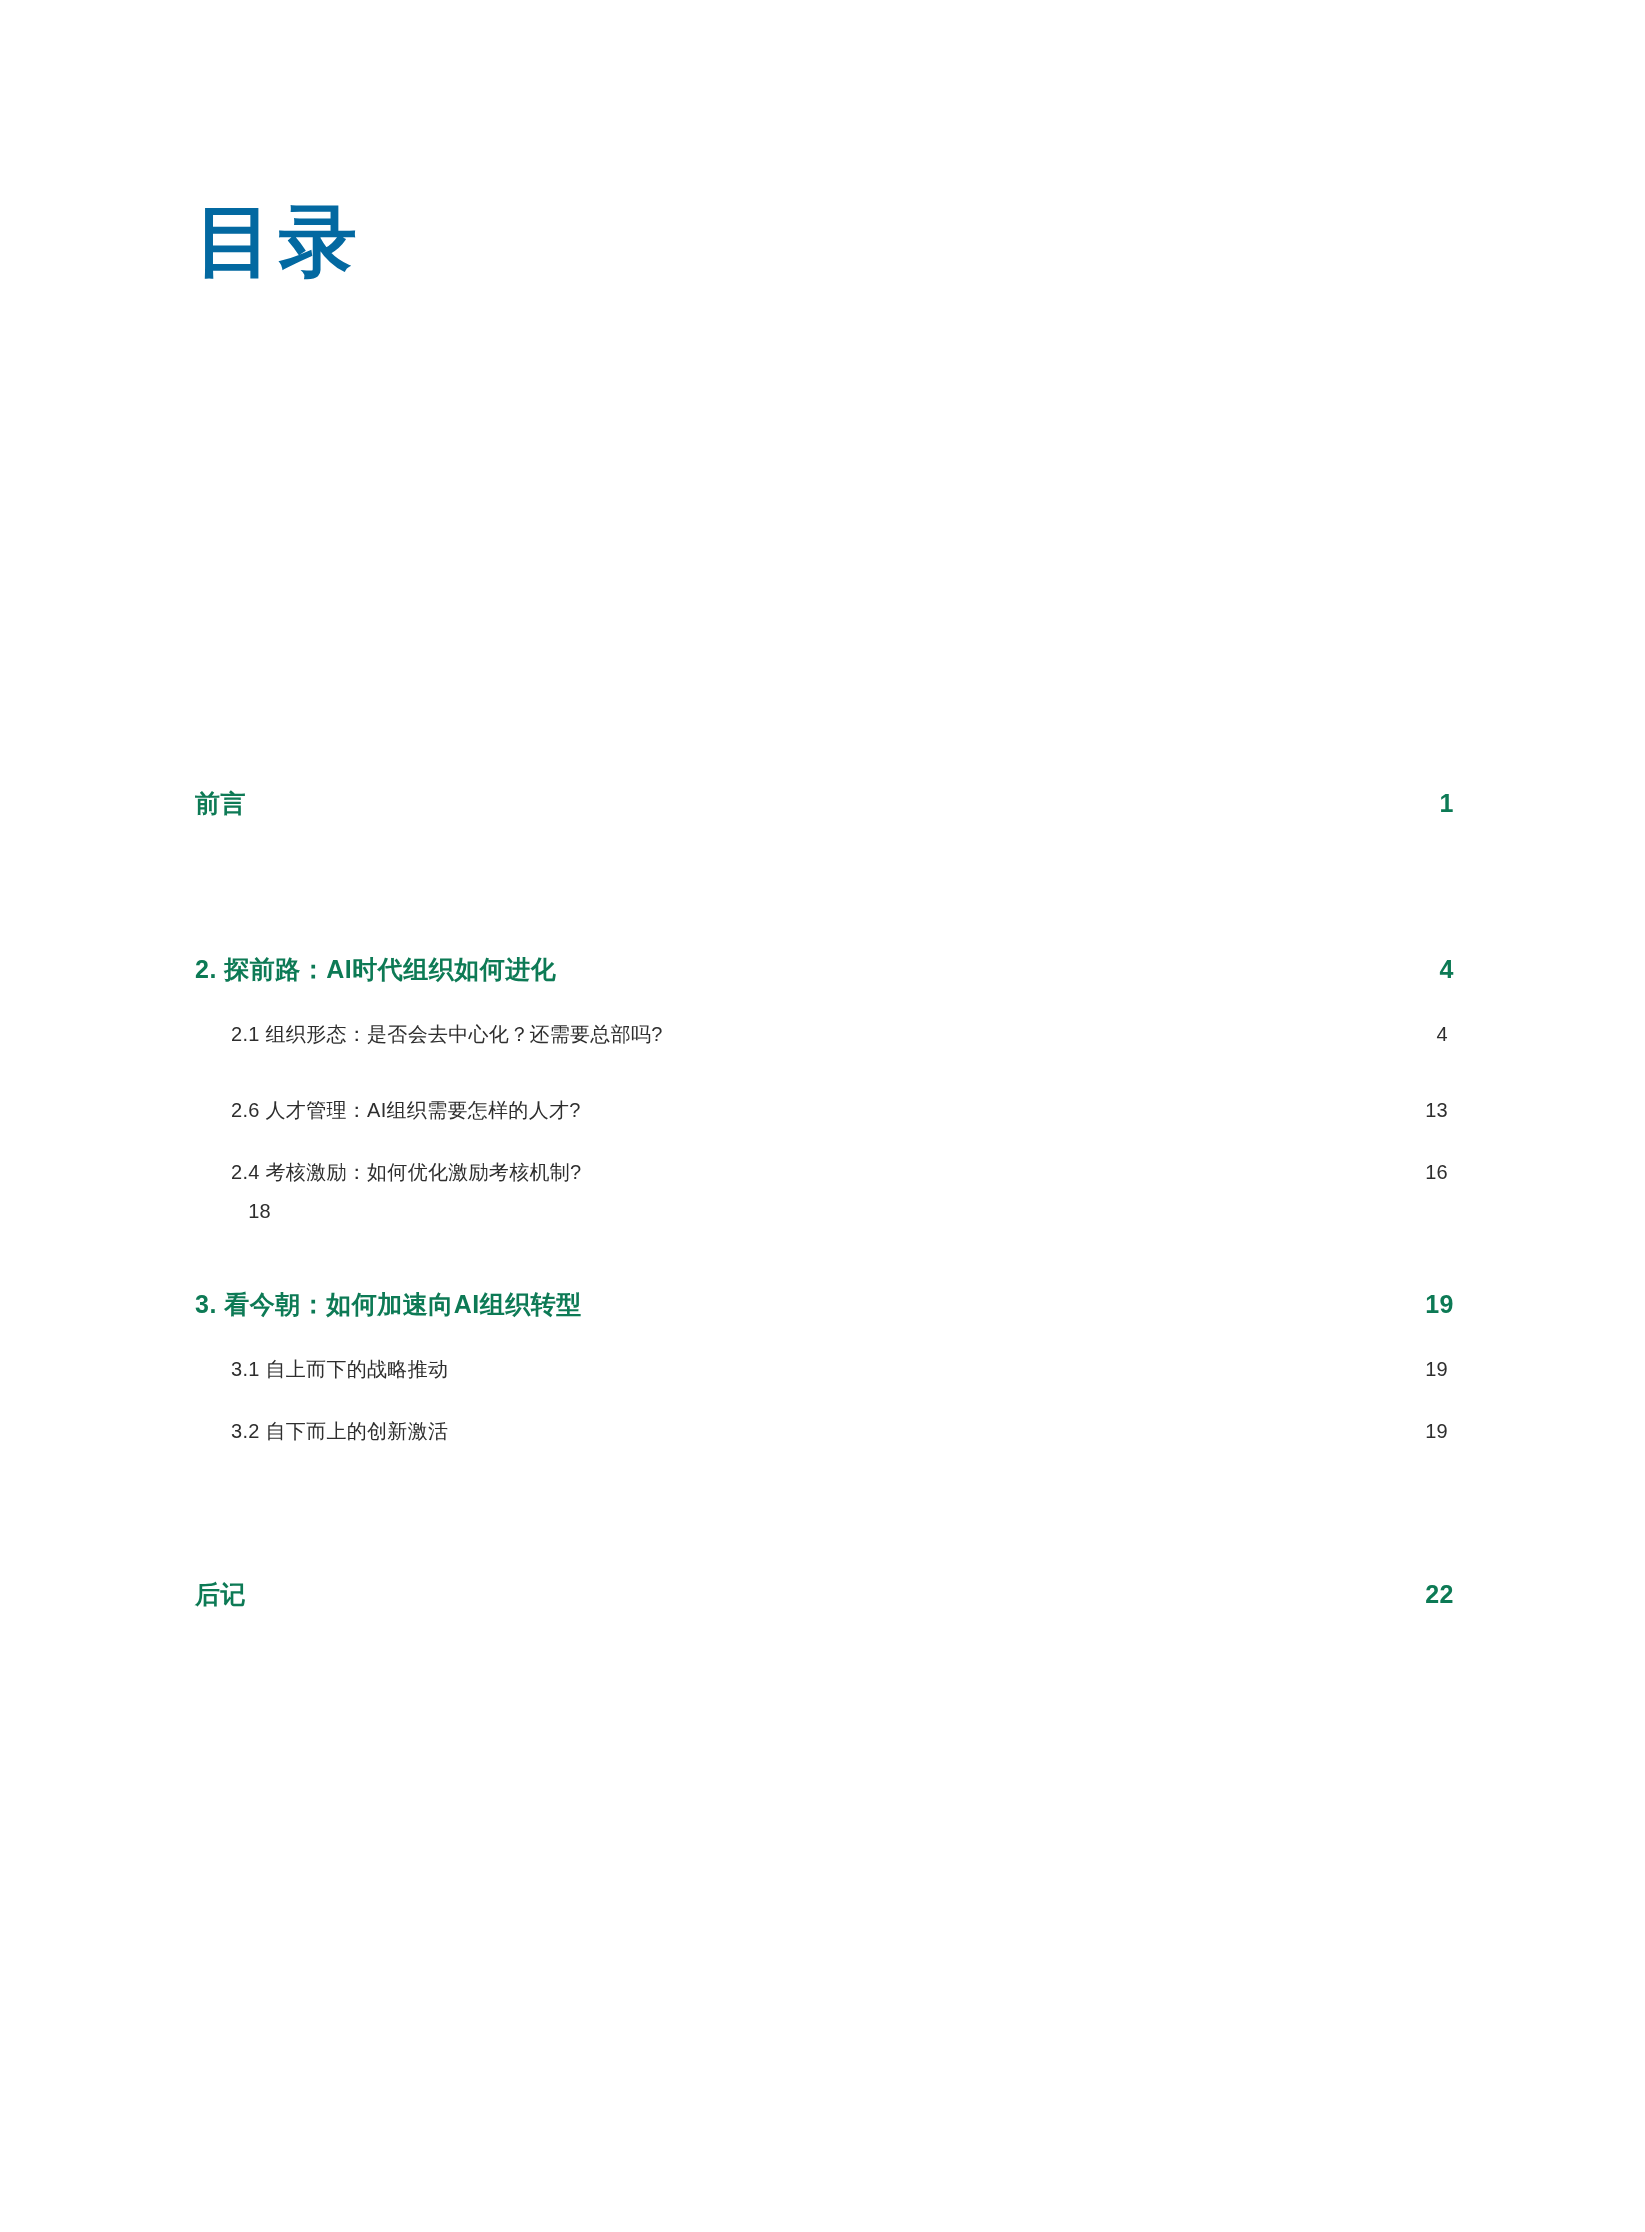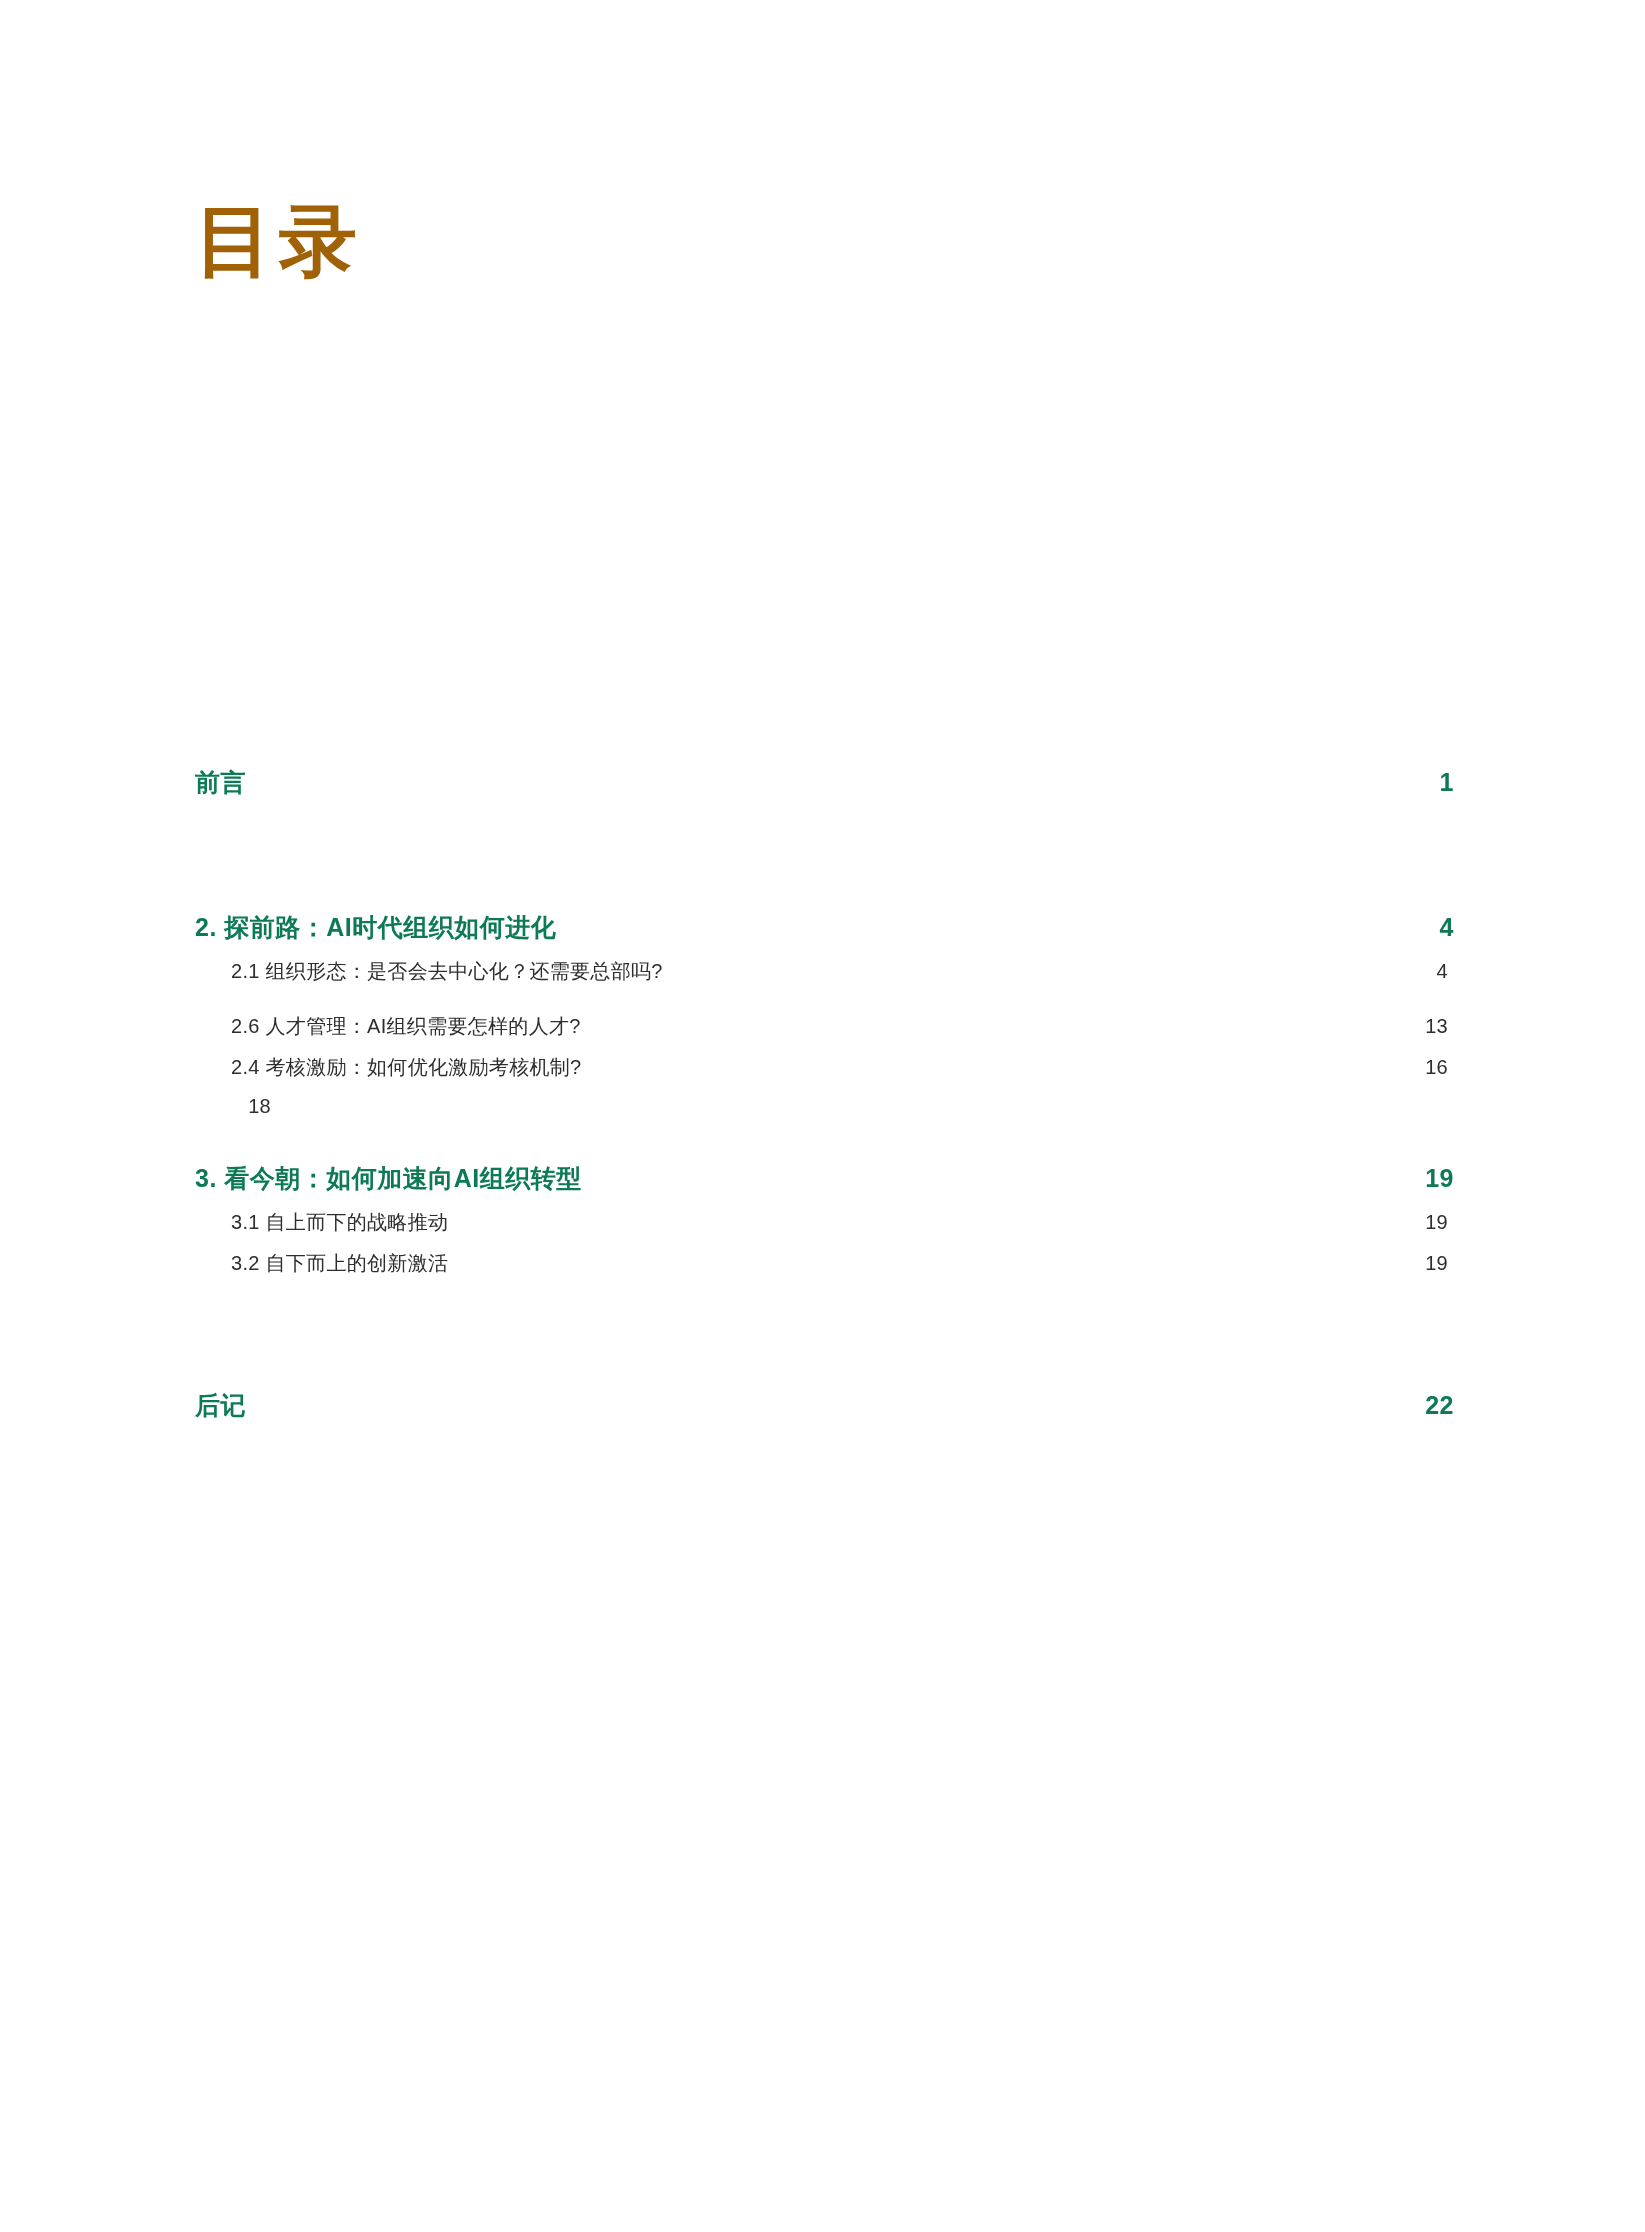--- a/index.html
+++ b/index.html
@@ -17,38 +17,39 @@
     box-sizing: border-box;
     overflow: hidden;
   }
   .toc-title {
     position: absolute;
     left: 195px;
     top: 151px;
     font-family: "Liberation Serif", "DejaVu Serif", serif;
     font-size: 78px;
     font-weight: 700;
-    color: #a16207;
+    color: #0369a1;
     letter-spacing: 6px;
     line-height: 1;
   }
   .toc-body {
     position: absolute;
     left: 195px;
     top: 766px;
     width: 1259px;
   }
   .entry {
     display: flex;
     align-items: baseline;
     justify-content: space-between;
     white-space: nowrap;
   }
   .entry .label {
     flex: 0 1 auto;
+    margin-top: 21px;
   }
   .entry .page-num {
     flex: 0 0 auto;
     text-align: right;
     min-width: 40px;
   }
 
   
   .level0 {
     font-size: 25px;

